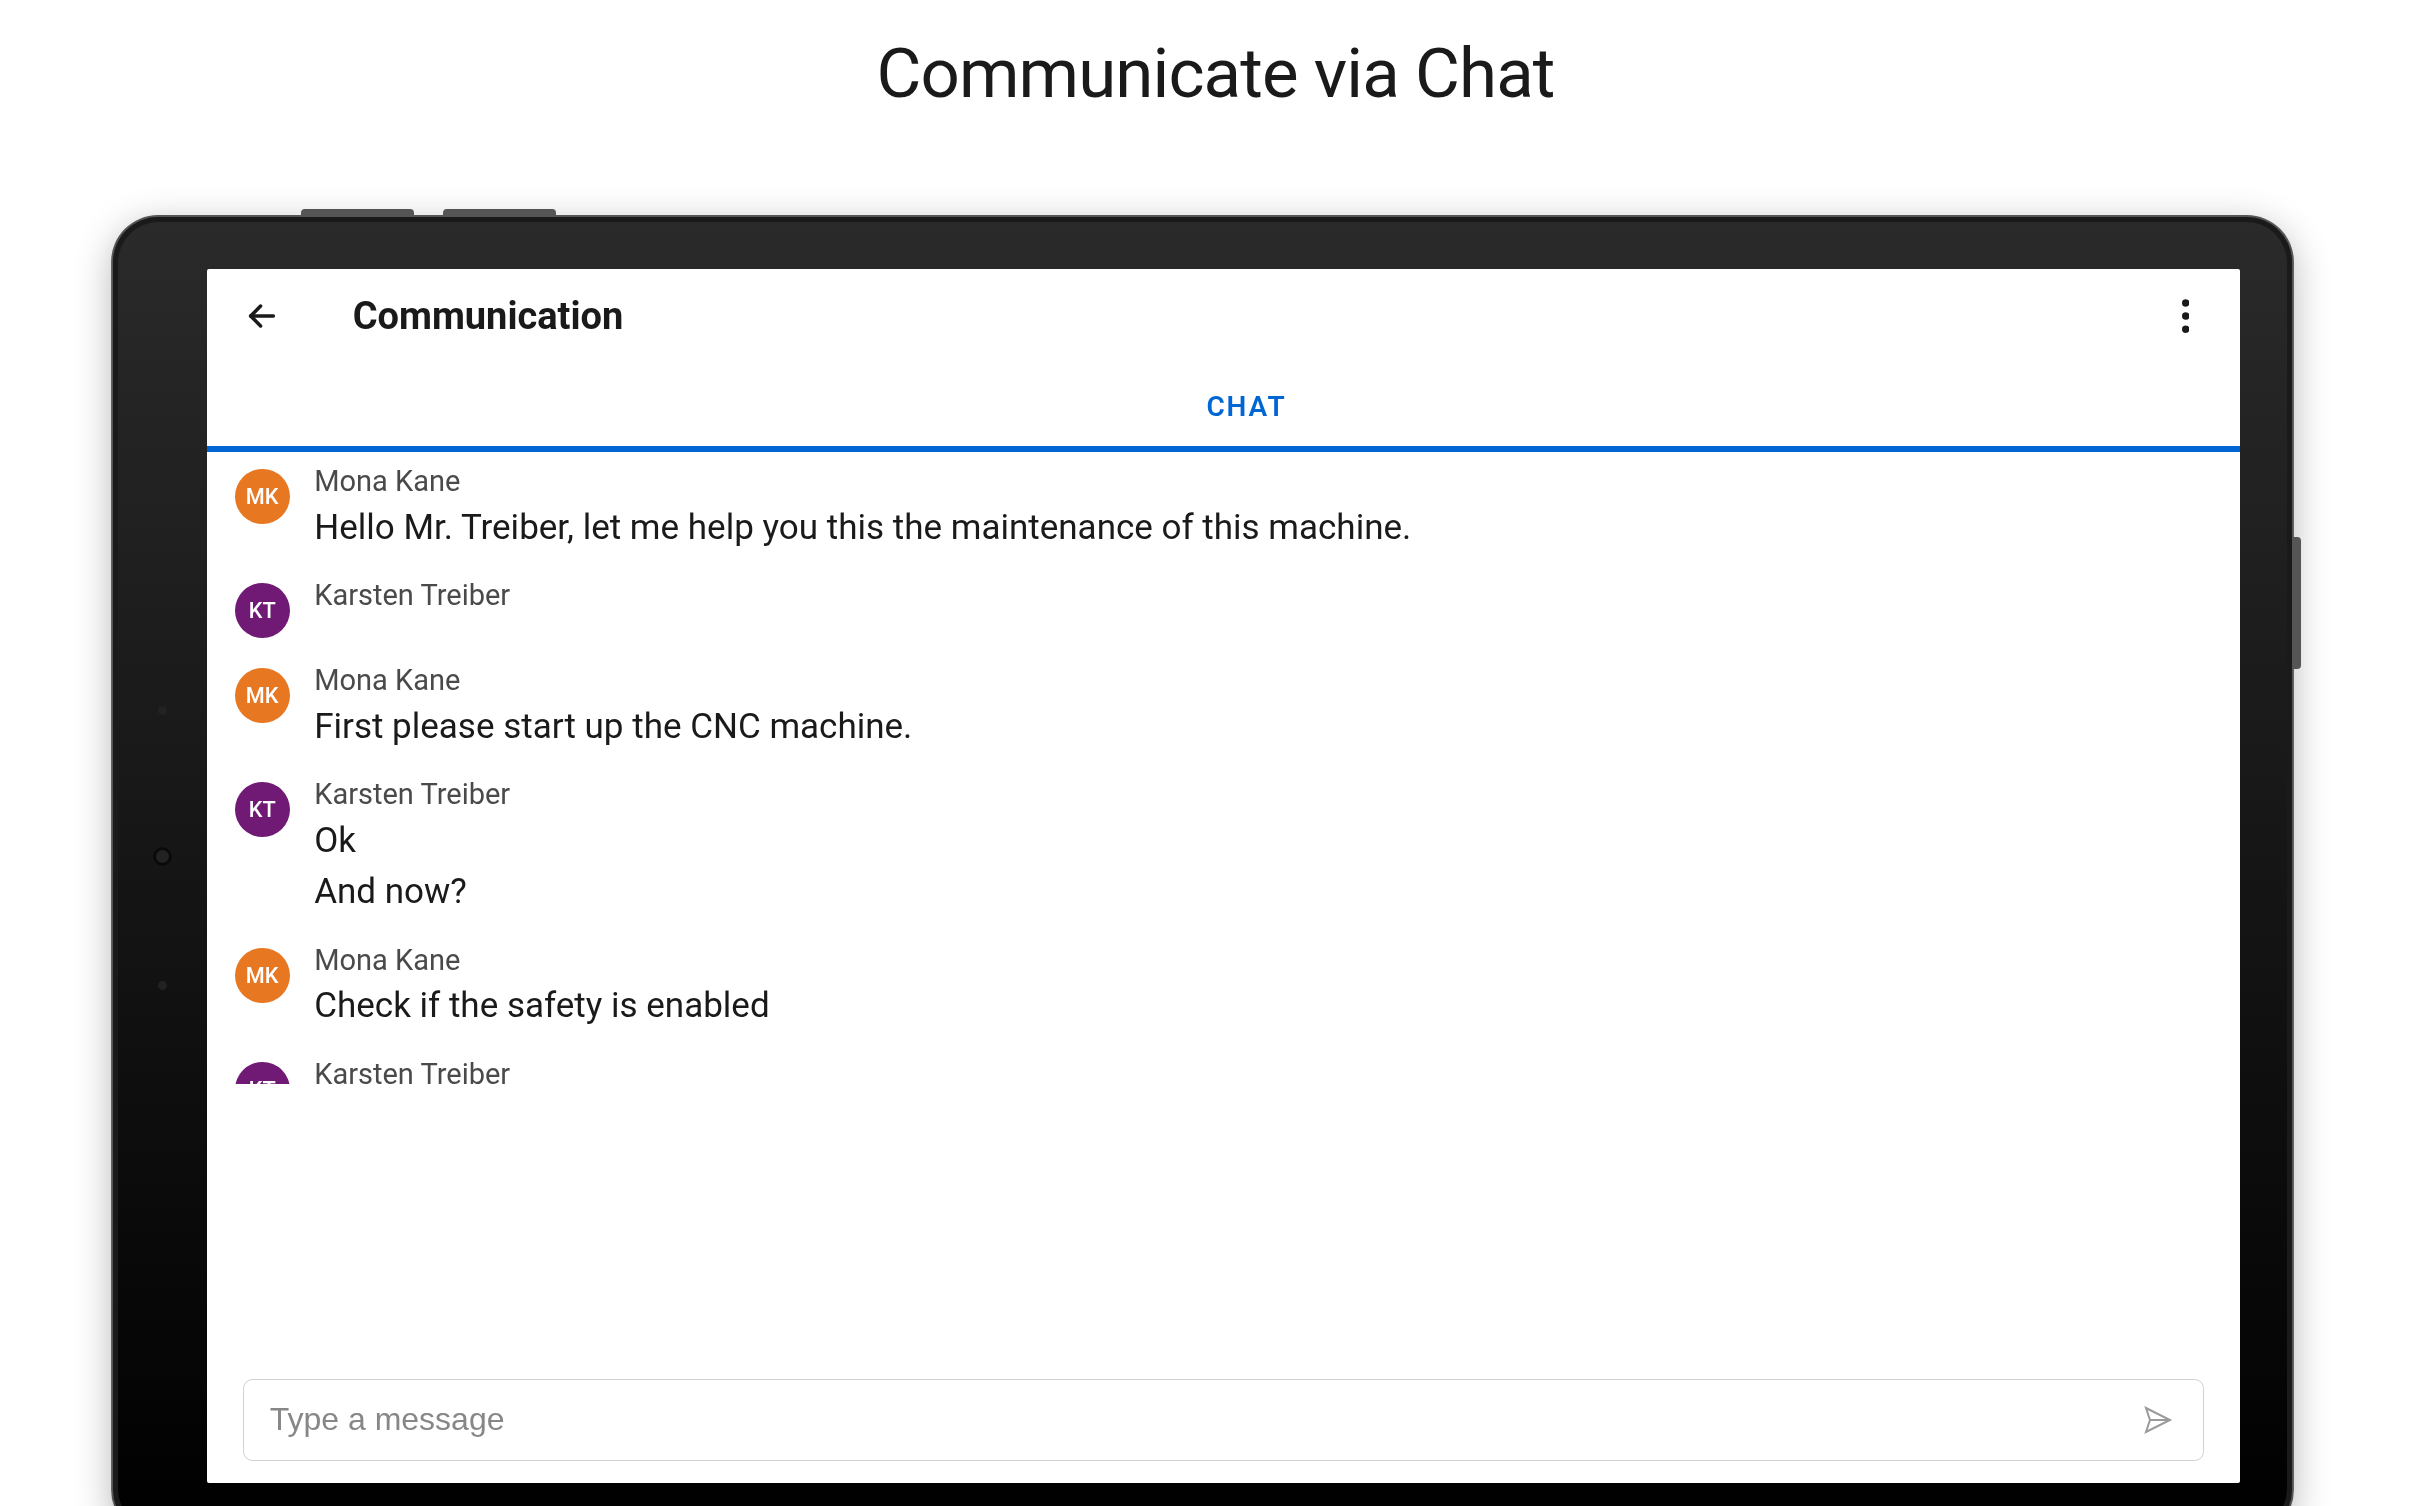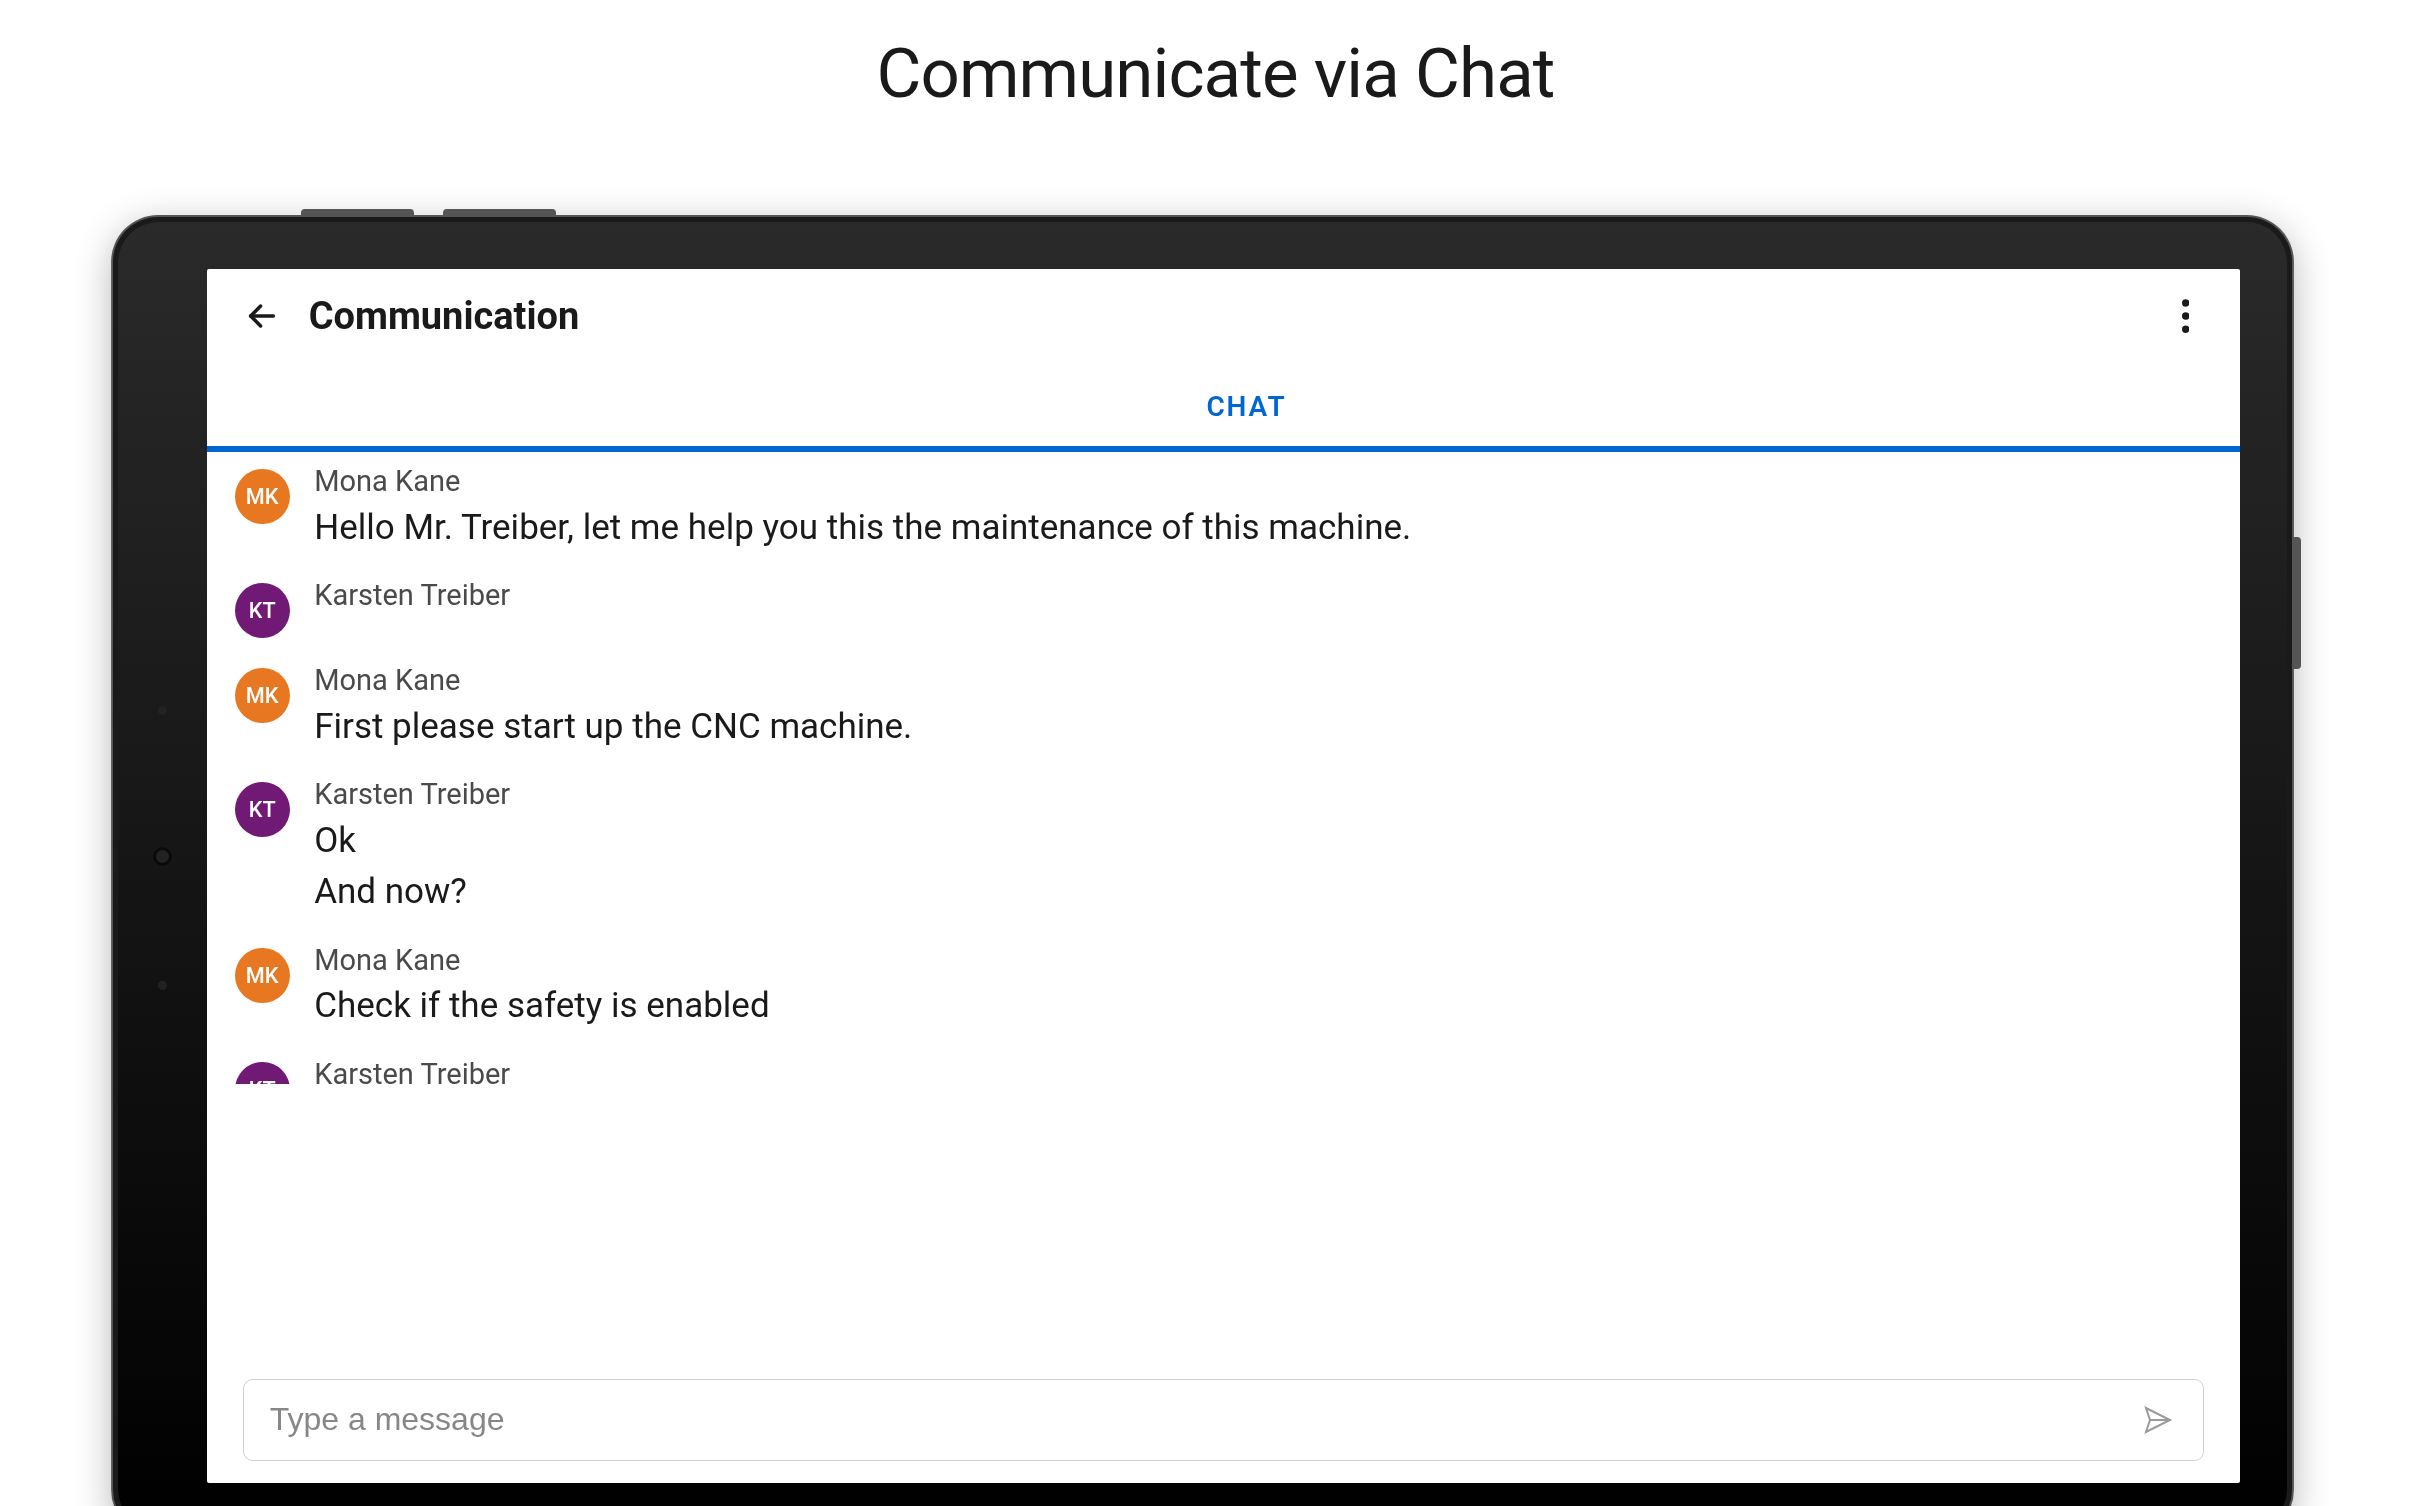--- a/index.html
+++ b/index.html
@@ -105,20 +105,21 @@
       border-radius: 1.9px;
       overflow: hidden;
       display: flex;
       flex-direction: column;
     }
     .app-header {
       display: flex;
       align-items: center;
       padding: 26px 36px;
       height: 94px;
+      gap: 44px;
     }
     .back-arrow {
       width: 38px;
       height: 38px;
       display: flex;
       align-items: center;
       justify-content: center;
       cursor: pointer;
     }
     .header-title {

